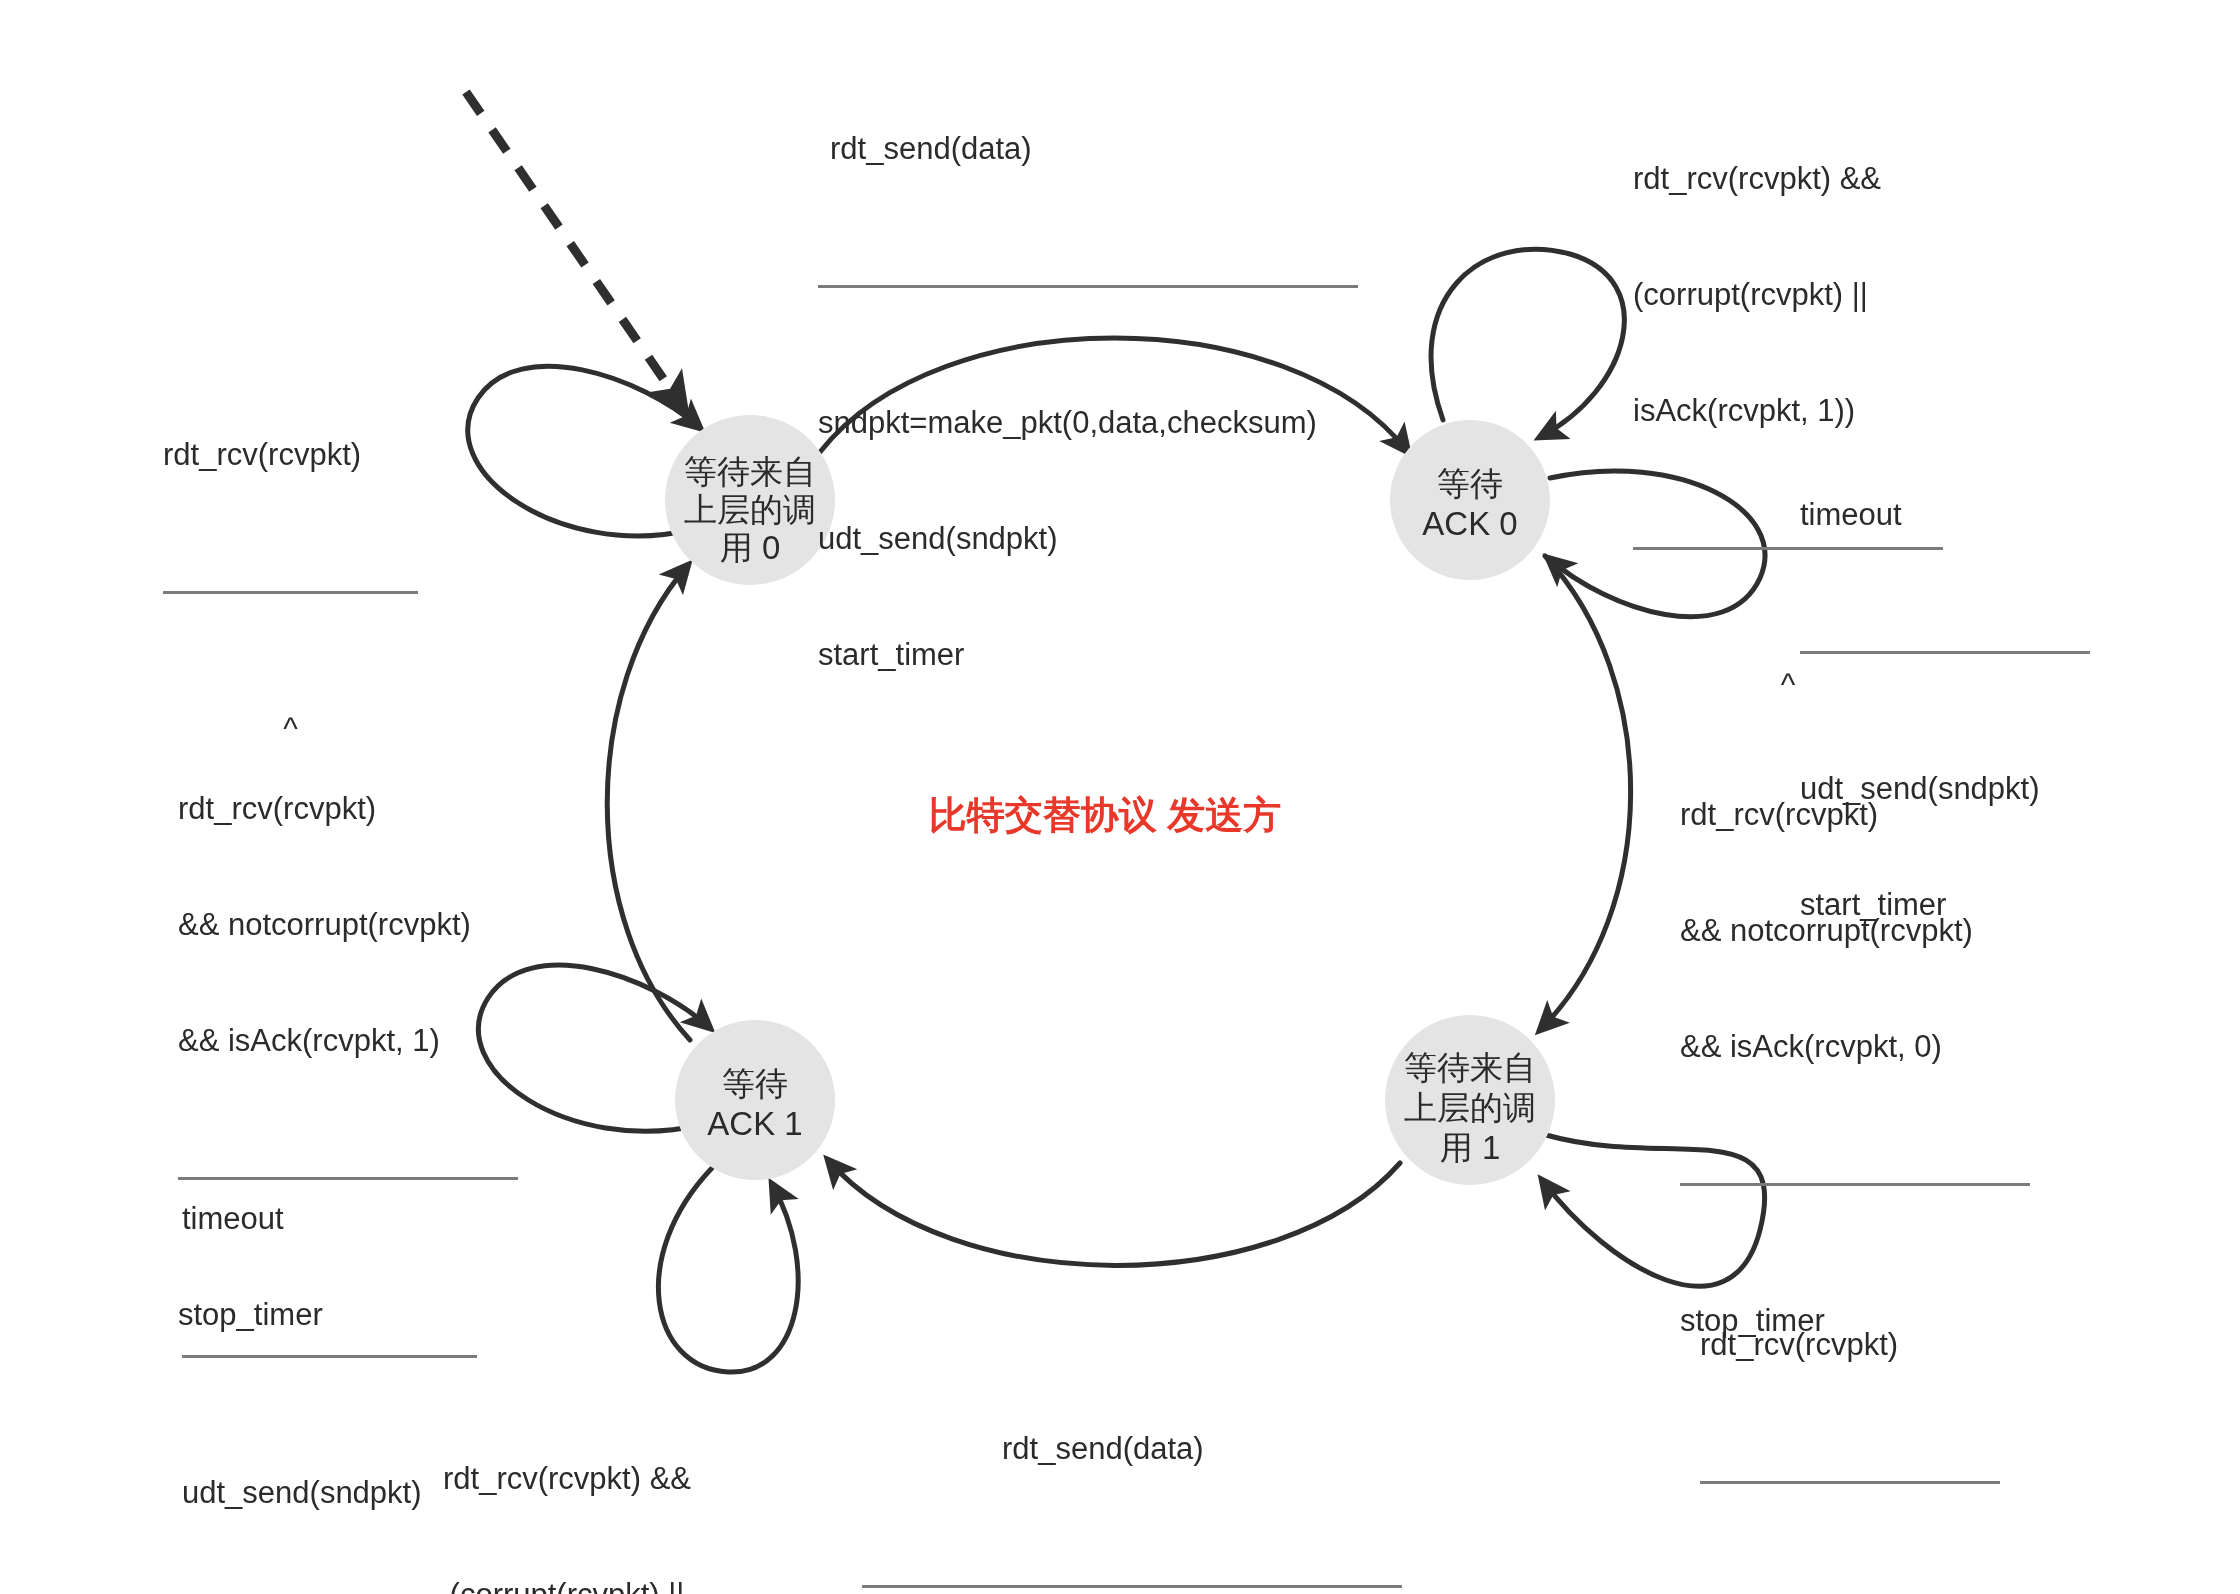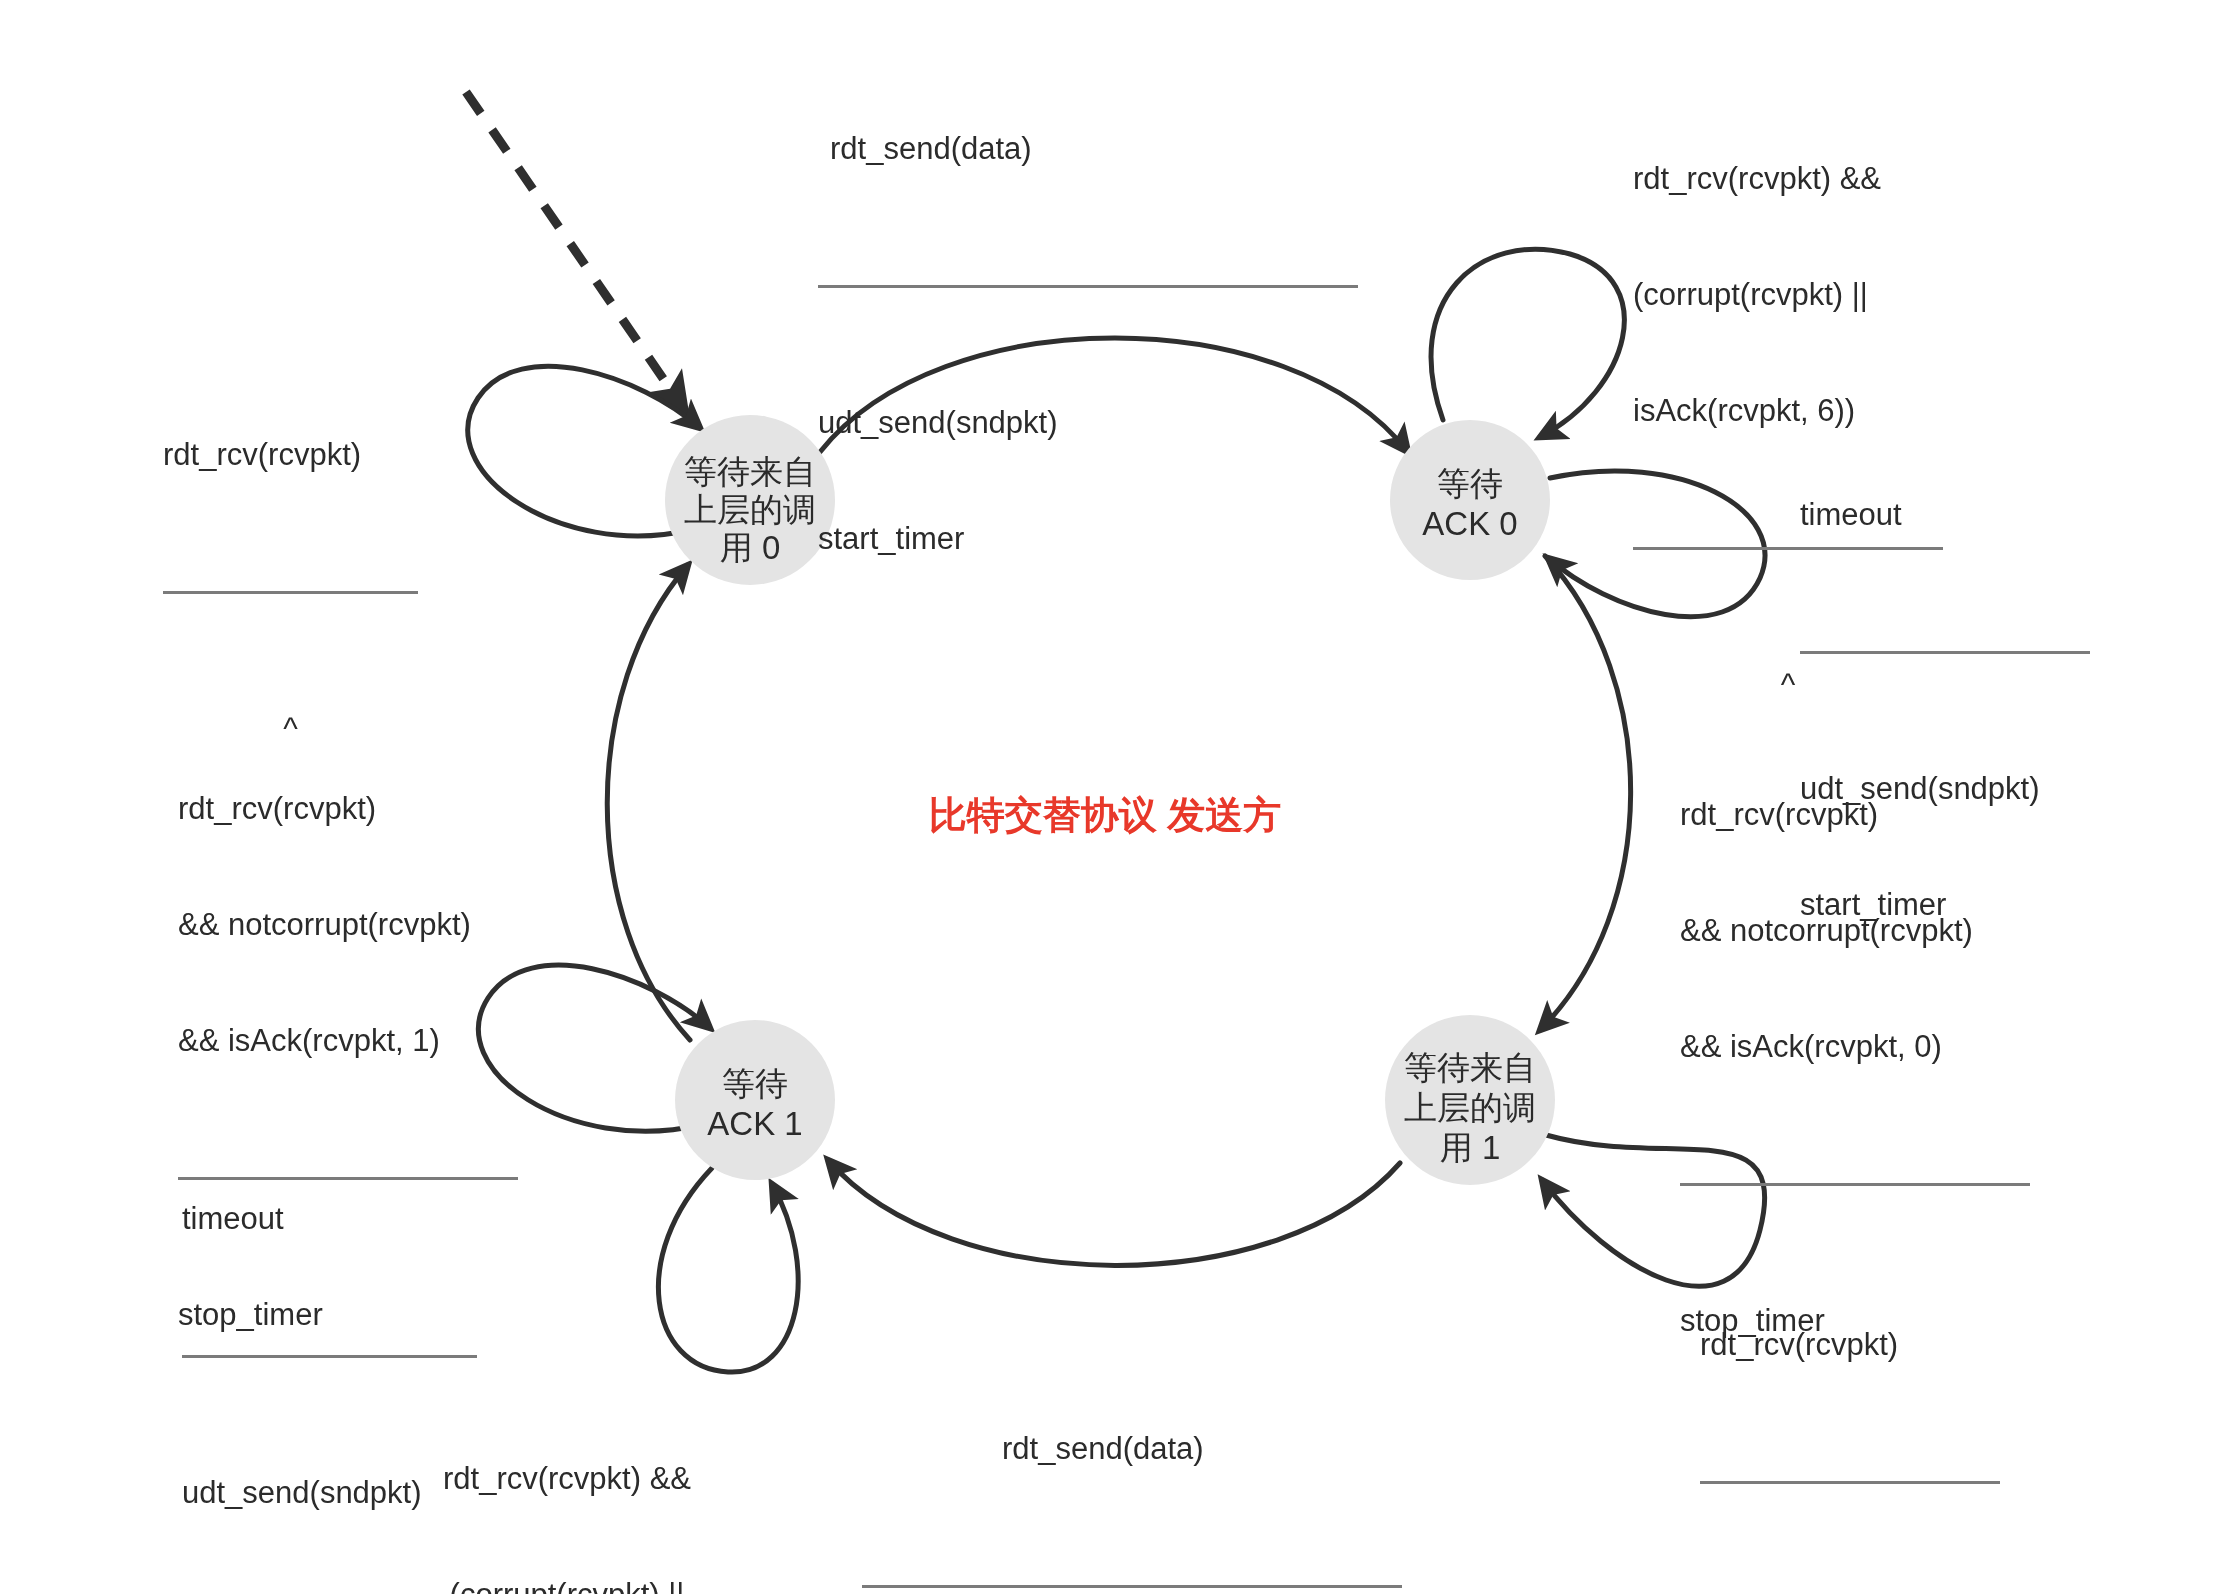--- a/index.html
+++ b/index.html
@@ -138,28 +138,29 @@
     </g>
 
     <text class="center-title" x="1105" y="828">比特交替协议 发送方</text>
   </svg>
 
   <div class="label-block lb-left" style="left:818px; top:52px; width:540px;">
     <span class="cond" style="padding-left:12px;">rdt_send(data)</span>
     <span class="gap-sm"></span>
     <span class="rule"></span>
     <span class="gap-md"></span>
+    <span class="act">sndpkt=make_pkt(0,data,checksum)</span>
     <span class="act">udt_send(sndpkt)</span>
     <span class="act">start_timer</span>
   </div>
 
   <div class="label-block lb-left" style="left:1633px; top:82px; width:310px;">
     <span class="cond">rdt_rcv(rcvpkt) &amp;&amp;</span>
     <span class="cond">(corrupt(rcvpkt) ||</span>
-    <span class="cond">isAck(rcvpkt, 6))</span>
+    <span class="cond">isAck(rcvpkt, 1))</span>
     <span class="gap-sm"></span>
     <span class="rule"></span>
     <span class="gap-md"></span>
     <span class="act" style="text-align:center;">^</span>
   </div>
 
   <div class="label-block lb-left" style="left:163px; top:358px; width:255px;">
     <span class="cond">rdt_rcv(rcvpkt)</span>
     <span class="gap-sm"></span>
     <span class="rule"></span>

